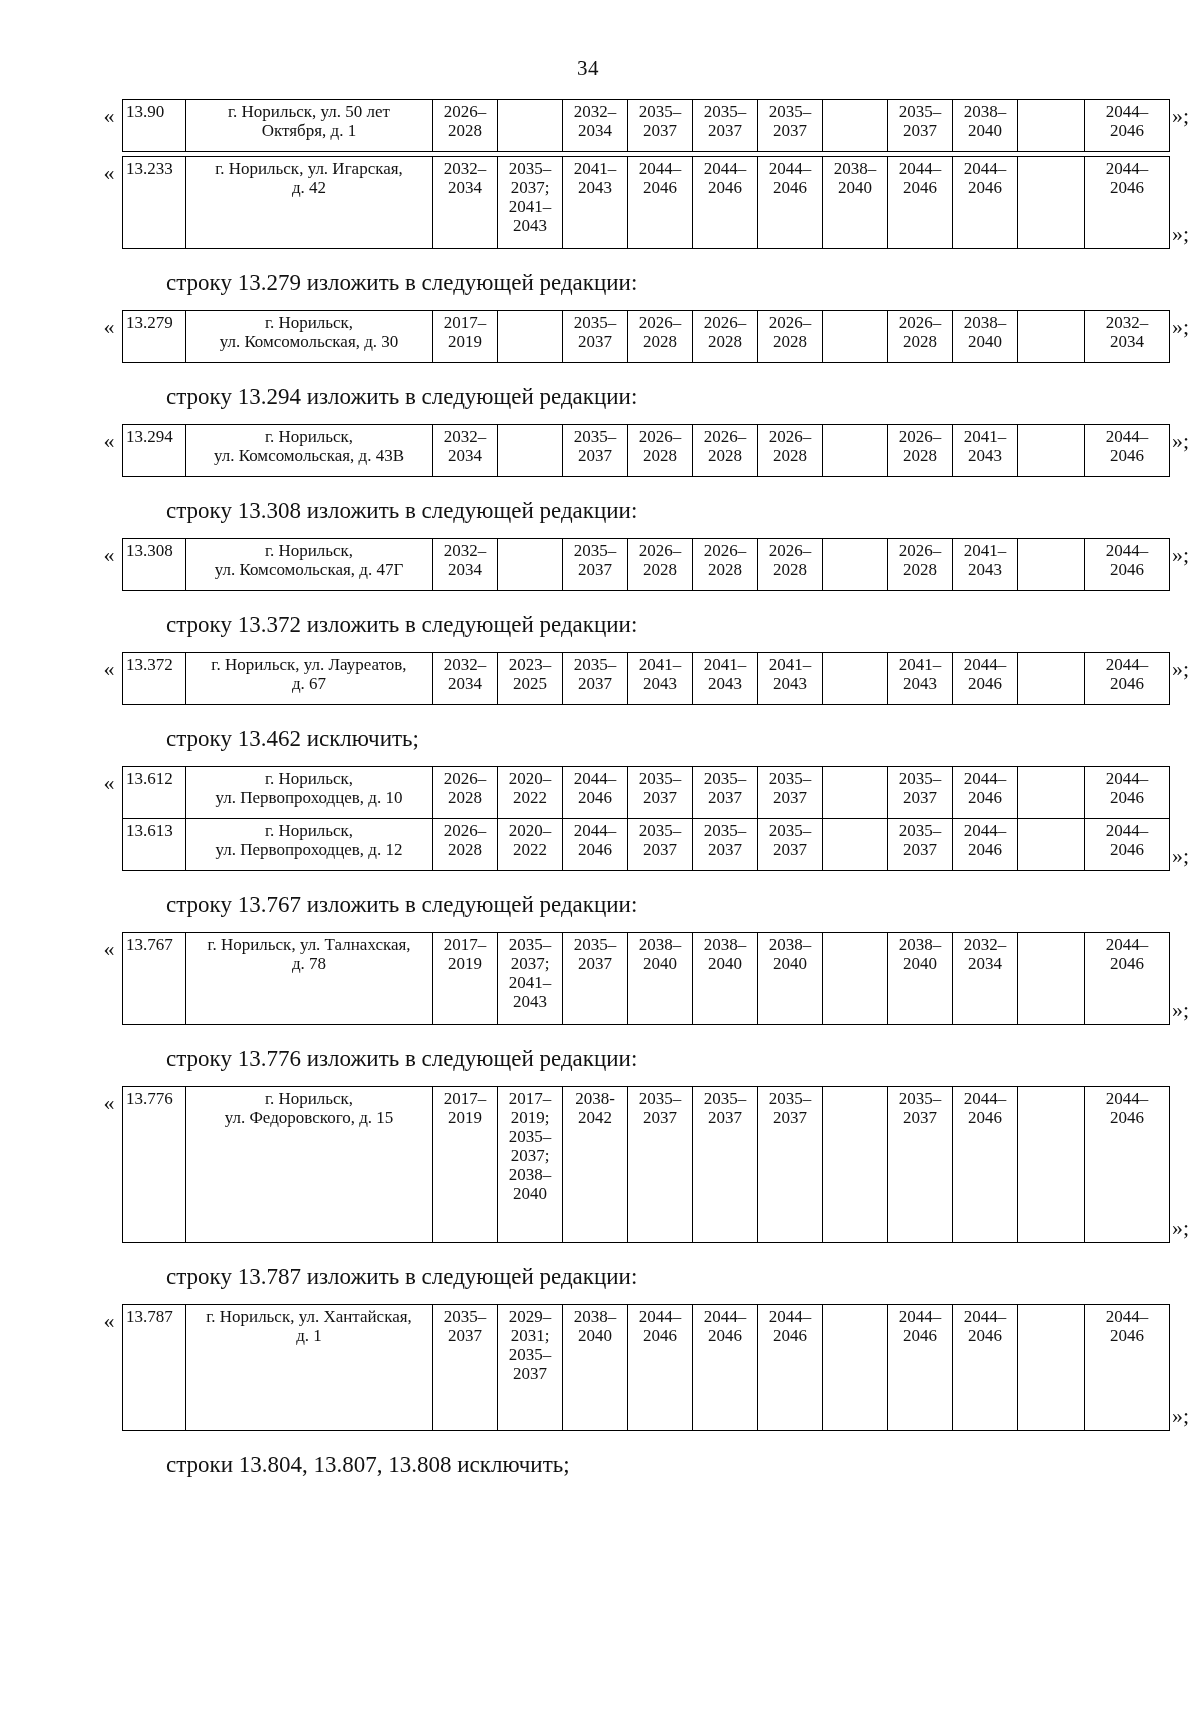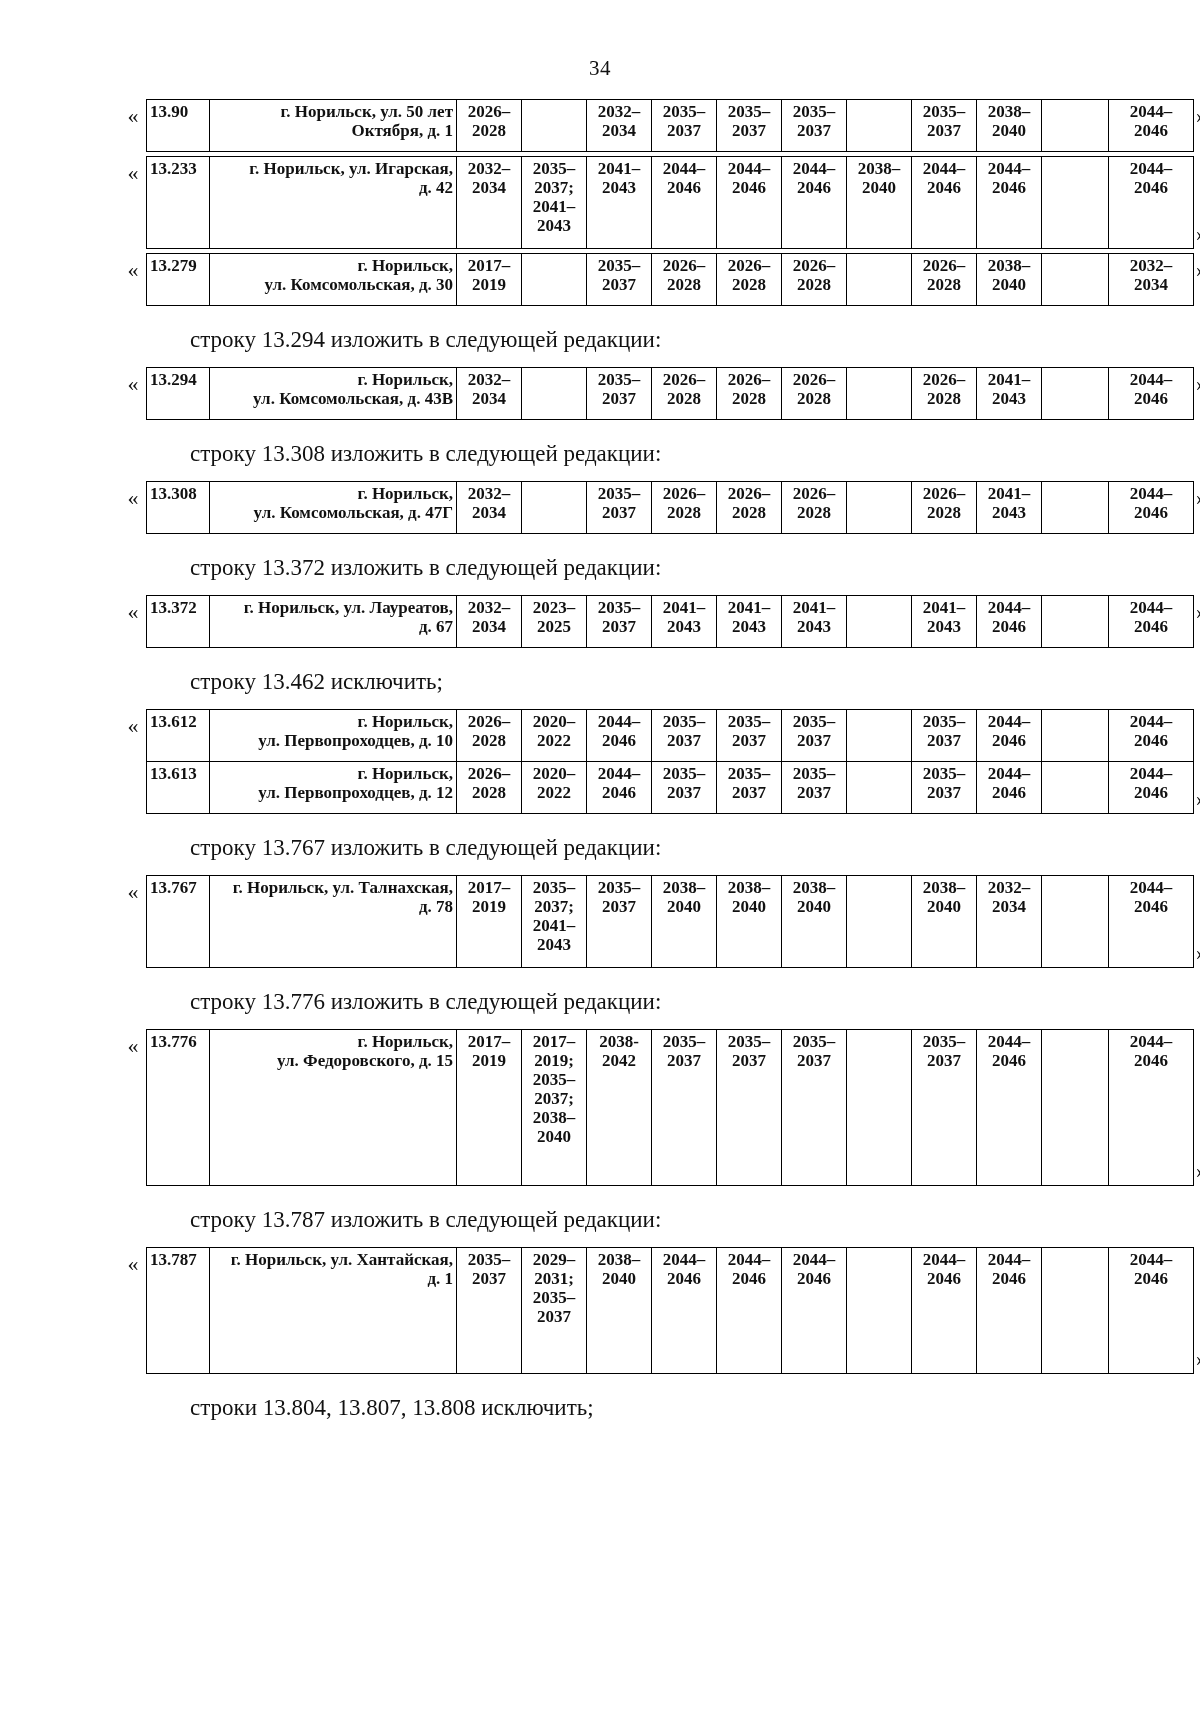--- a/index.html
+++ b/index.html
@@ -11,21 +11,21 @@
     width: 1200px;
     min-height: 1716px;
     font-family: "Liberation Serif", serif;
     color: #111;
     position: relative;
   }
   .page {
     width: 1200px;
     min-height: 1716px;
     box-sizing: border-box;
-    padding: 56px 120px 40px 120px;
+    padding: 56px 120px 40px 96px;
     position: relative;
   }
   .page-number {
     text-align: center;
     font-size: 21px;
     margin-bottom: 18px;
     letter-spacing: 0.5px;
   }
   .para {
     font-size: 23px;
@@ -60,31 +60,30 @@
     align-self: flex-end;
     padding-top: 0;
     padding-bottom: 2px;
   }
   table.tbl {
     border-collapse: collapse;
     table-layout: fixed;
     width: 910px;
     font-size: 17px;
     line-height: 1.12;
-    font-weight: bold;
   }
   table.tbl td {
     border: 1px solid #000;
     vertical-align: top;
     padding: 2px 3px 3px 3px;
     font-size: 17px;
     white-space: pre-line;
   }
   td.c-num { width: 56px; text-align: left; }
-  td.c-addr { width: 240px; text-align: right; }
+  td.c-addr { width: 240px; text-align: center; }
   td.c-y { width: 58px; text-align: center; }
   td.c-gap { width: 60px; }
   td.c-last { width: 78px; text-align: center; }
   .rowtall td { height: 86px; }
   .rowmid td { height: 46px; }
   .rowtaller td { height: 120px; }
   .rowtallest td { height: 150px; }
 </style>
 </head>
 <body>
@@ -157,20 +156,21 @@
 2046</td>
         <td class="c-gap"></td>
         <td class="c-last">2044–
 2046</td>
       </tr>
     </tbody>
       </table>
     <div class="quote-right bottom">»;</div>
   </div>
 
+  <div class="para">строку 13.279 изложить в следующей редакции:</div>
 
   <div class="block">
     <div class="quote-left">«</div>
     <table class="tbl">
       <tbody>
           <tr class="rowmid">
         <td class="c-num">13.279</td>
         <td class="c-addr">г. Норильск,
 ул. Комсомольская, д. 30</td>
         <td class="c-y">2017–

